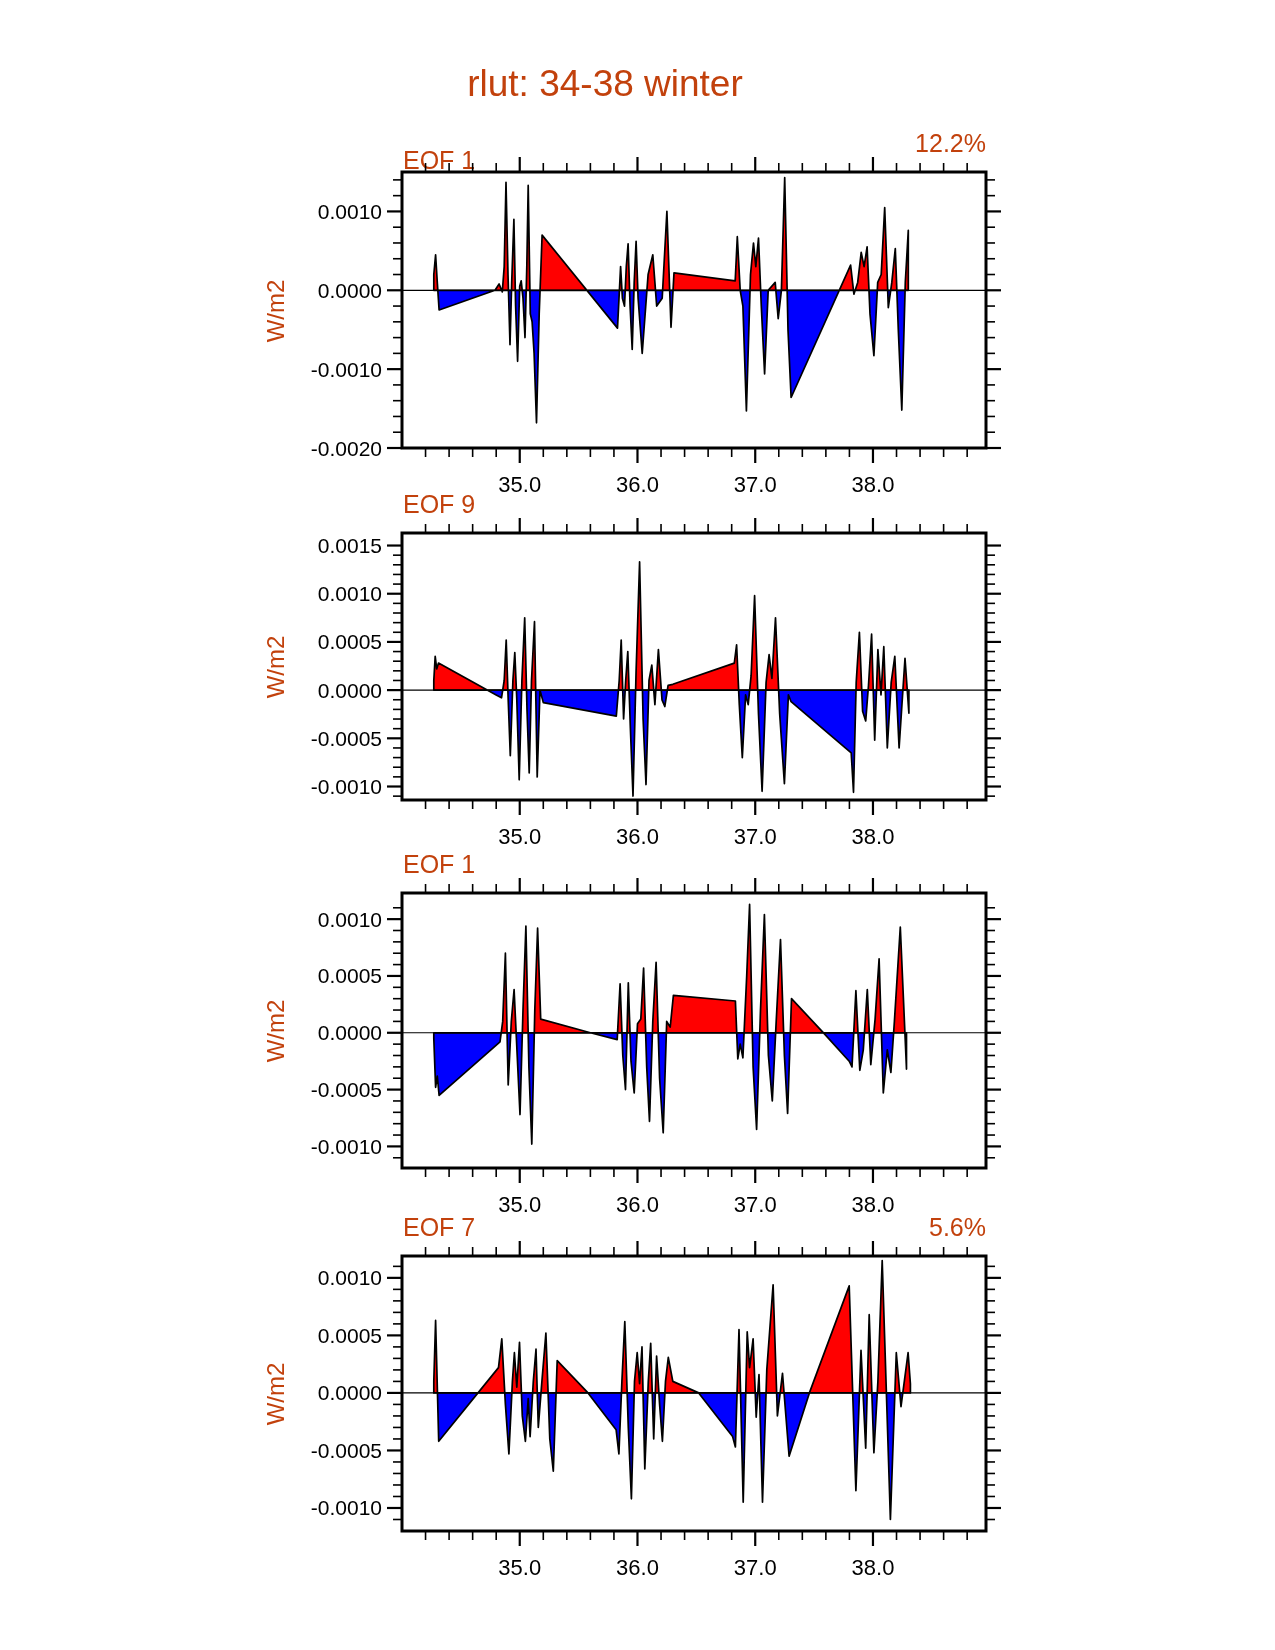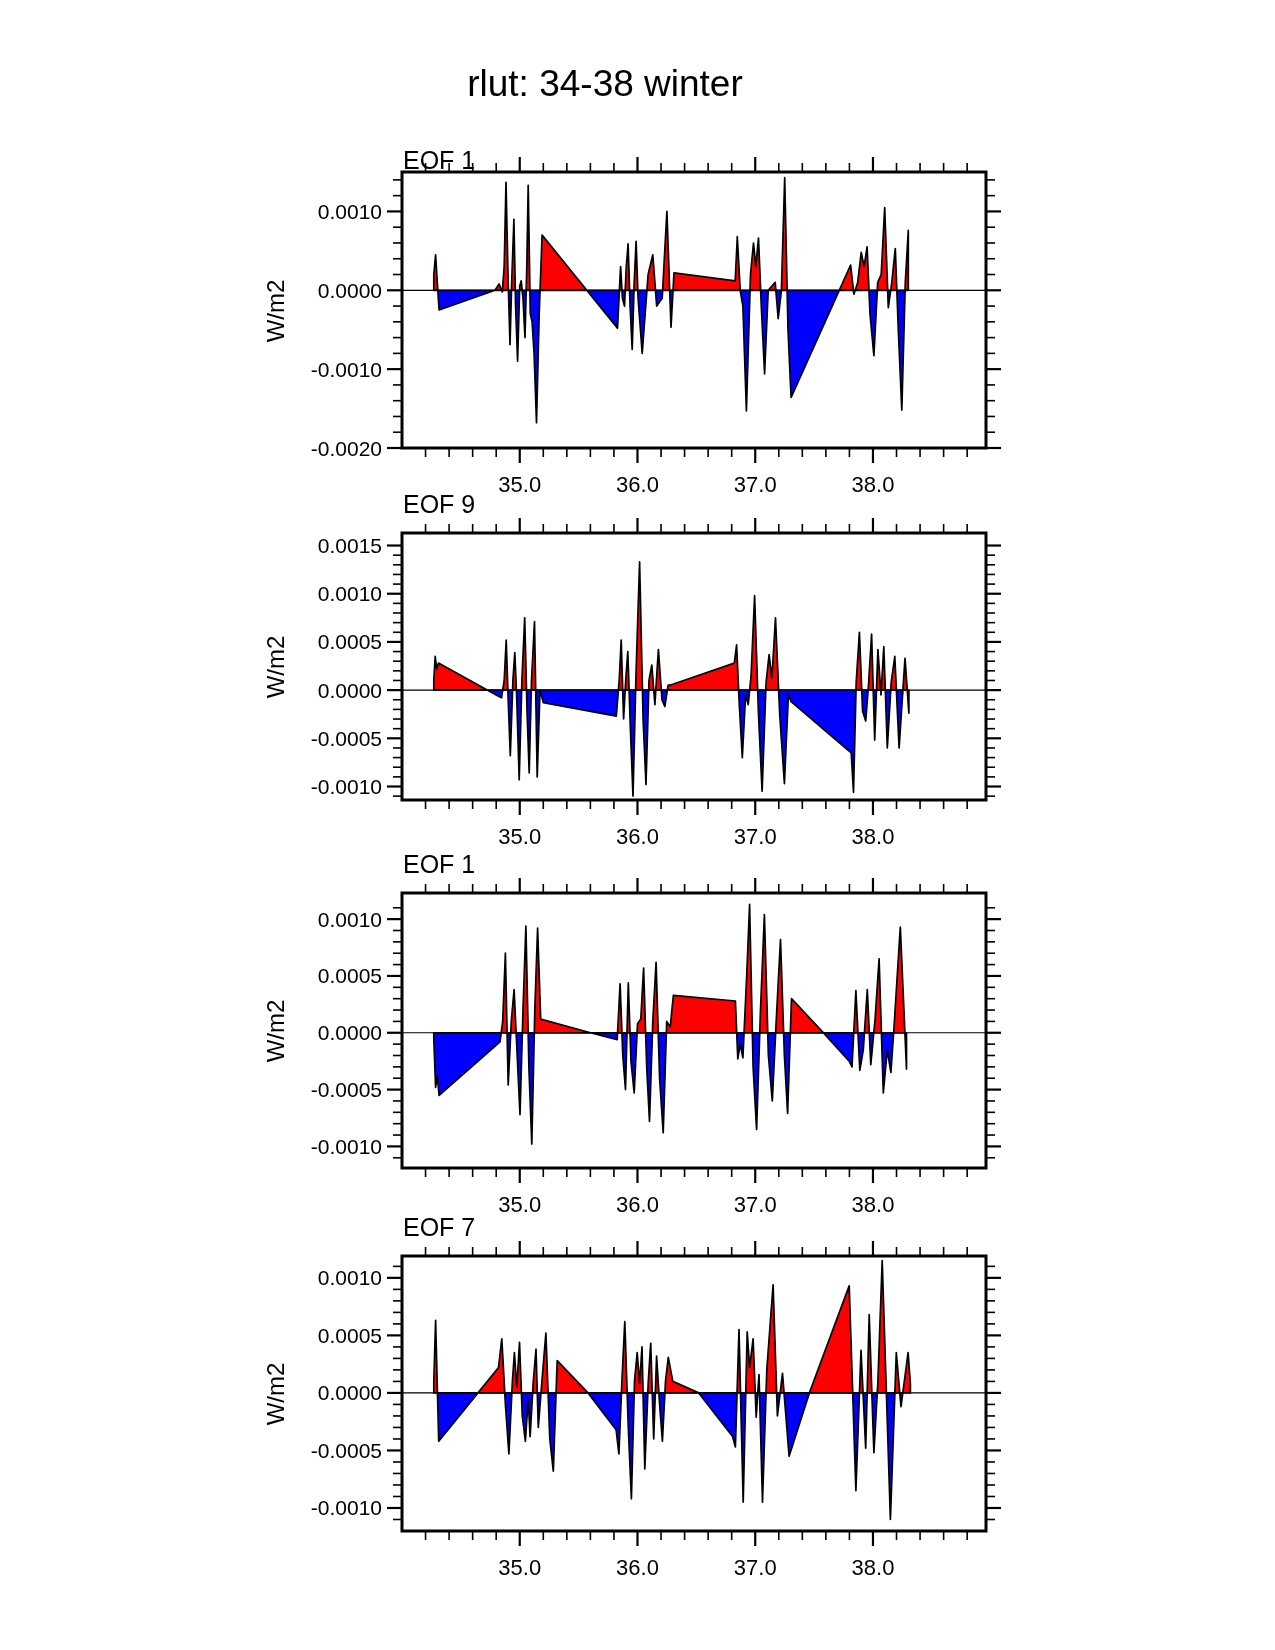--- a/index.html
+++ b/index.html
@@ -1,36 +1,38 @@
 <!DOCTYPE html>
 <html><head>
 <meta charset="utf-8">
 <style>
   html,body{margin:0;padding:0;background:#ffffff;}
   .page{position:relative;width:1275px;height:1650px;background:#ffffff;overflow:hidden;
-        font-family:"Liberation Sans", sans-serif;color:#000000;}
+        font-family:"Liberation Sans", sans-serif;color:#c2410c;}
   .main-title{position:absolute;top:62px;left:0;width:1210px;text-align:center;
         font-size:37px;line-height:44px;letter-spacing:0px;}
   .eof-label{position:absolute;left:403px;font-size:25px;line-height:29px;}
   .pct-label{position:absolute;left:403px;width:583px;text-align:right;font-size:25px;line-height:29px;}
   .y-axis-title{position:absolute;left:216px;width:120px;text-align:center;font-size:24px;
         transform:rotate(-90deg);}
   svg text{font-family:"Liberation Sans", sans-serif;}
 </style>
 </head>
 <body>
 
 <div class="page">
 
   <div class="main-title">rlut: 34-38 winter</div>
 
   <div class="eof-label" style="top:146px">EOF 1</div>
+  <div class="pct-label" style="top:129px">12.2%</div>
   <div class="eof-label" style="top:490px">EOF 9</div>
   <div class="eof-label" style="top:850px">EOF 1</div>
   <div class="eof-label" style="top:1213px">EOF 7</div>
+  <div class="pct-label" style="top:1213px">5.6%</div>
 
   <div class="y-axis-title" style="top:297px">W/m2</div>
   <div class="y-axis-title" style="top:653px">W/m2</div>
   <div class="y-axis-title" style="top:1017px">W/m2</div>
   <div class="y-axis-title" style="top:1380px">W/m2</div>
 
   <svg id="chart-svg" width="1275" height="1650" style="position:absolute;left:0;top:0">
       <g>
         <defs>
           <clipPath id="pos0">

